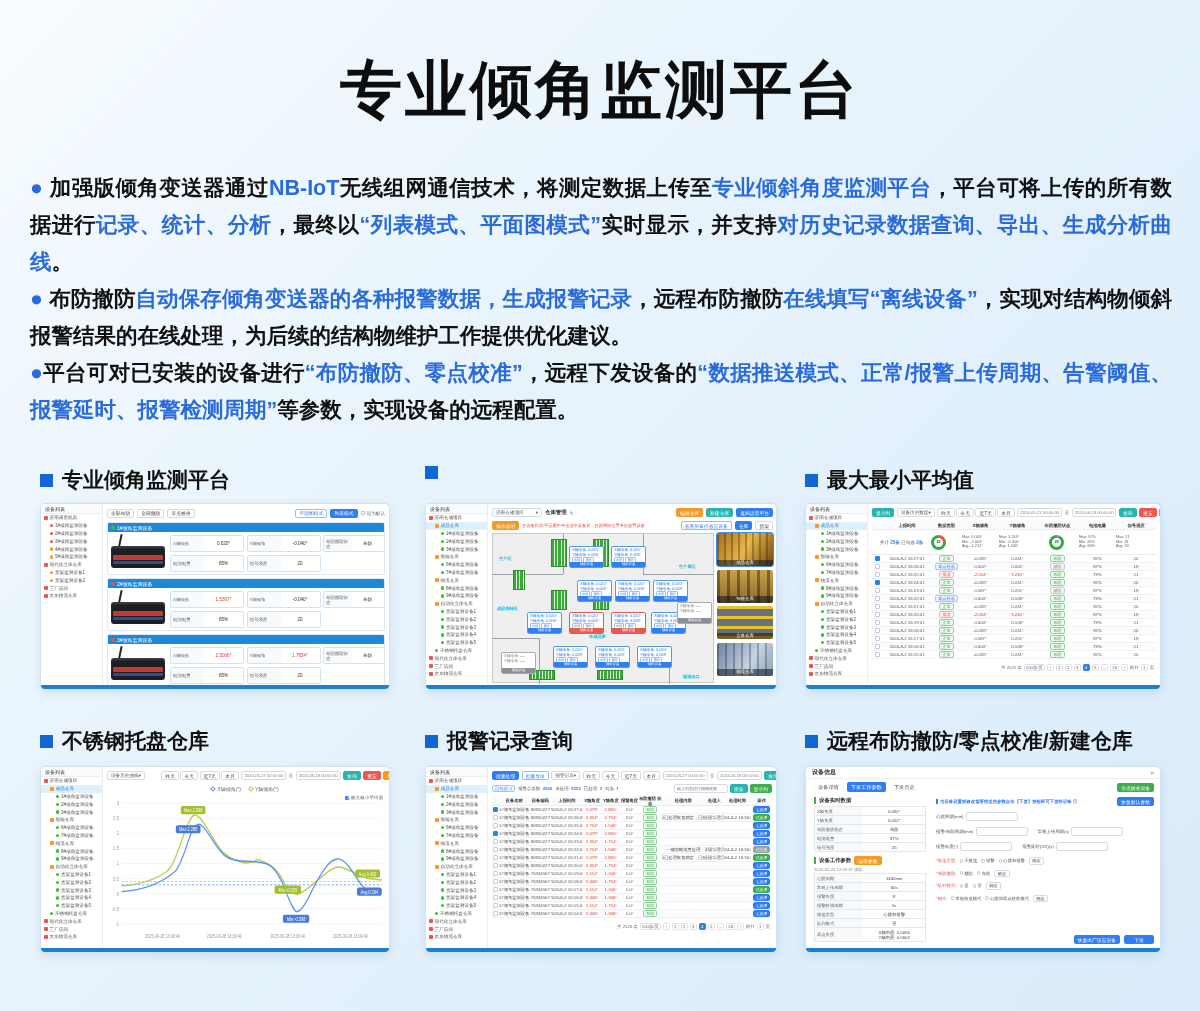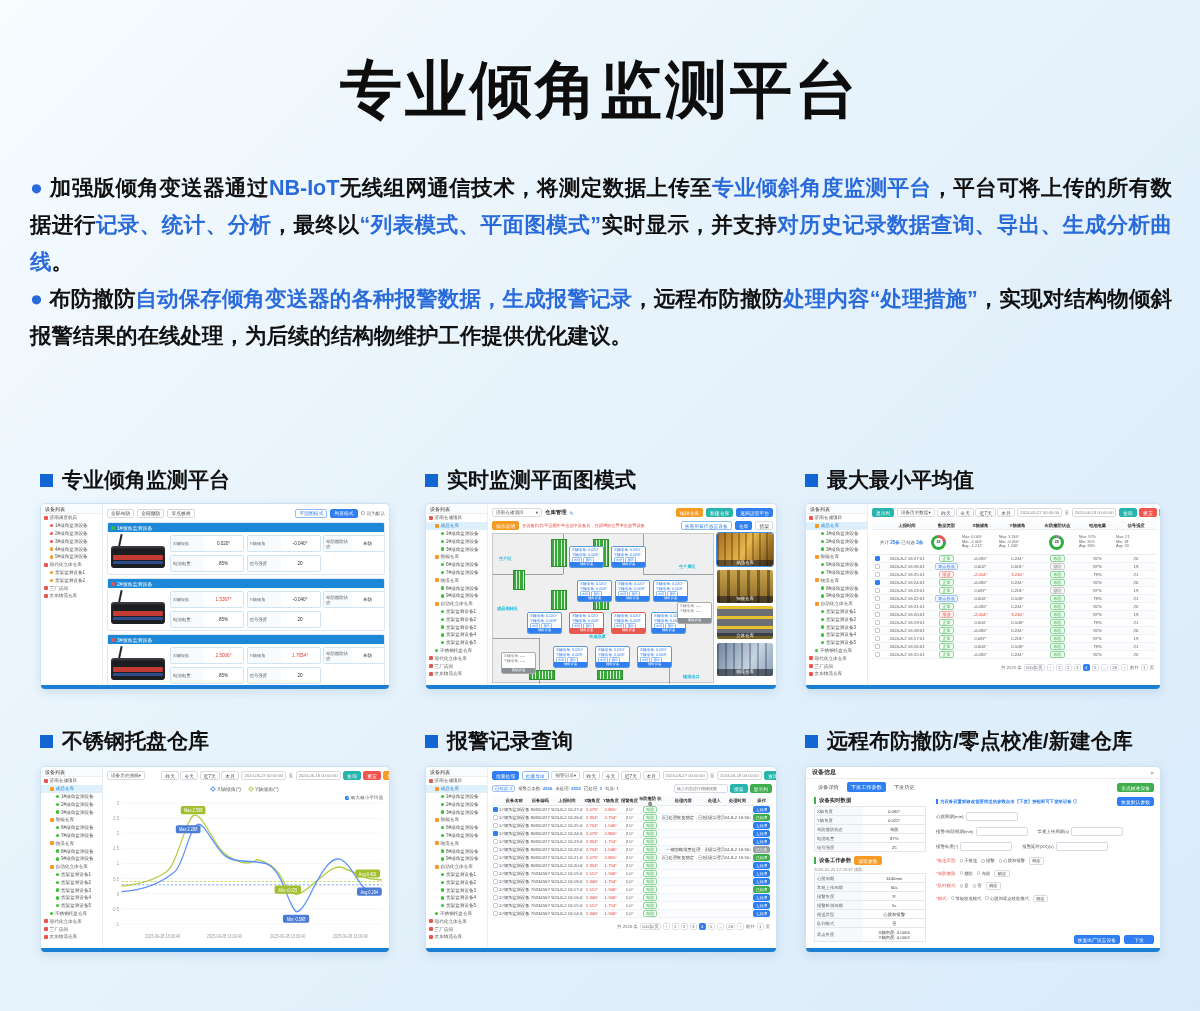--- a/index.html
+++ b/index.html
@@ -126,30 +126,30 @@
 .mini-ok{font-size:4.2px;height:7.5px;padding:0 2.5px;border:.5px solid #d6dbe3;border-radius:2px;background:#fff;color:#555;display:inline-flex;align-items:center}
 .tipline{display:flex;align-items:center;gap:3px}
 .tiptxt{font-size:4.4px;color:#2f7ef2;font-weight:700;border-left:2px solid #2f7ef2;padding-left:2px;white-space:nowrap;overflow:hidden;max-width:150px}
 </style>
 </head>
 <body>
 
 <div class="title">专业倾角监测平台</div>
 <div class="paras">
   <p><span class="seg-b">● </span><span class="seg-k">加强版倾角变送器通过</span><span class="seg-b">NB-IoT</span><span class="seg-k">无线组网通信技术，将测定数据上传至</span><span class="seg-b">专业倾斜角度监测平台</span><span class="seg-k">，平台可将上传的所有数据进行</span><span class="seg-b">记录、统计、分析</span><span class="seg-k">，最终以</span><span class="seg-b">“列表模式、平面图模式”</span><span class="seg-k">实时显示，并支持</span><span class="seg-b">对历史记录数据查询、导出、生成分析曲线</span><span class="seg-k">。</span></p>
-  <p><span class="seg-b">● </span><span class="seg-k">布防撤防</span><span class="seg-b">自动保存倾角变送器的各种报警数据，生成报警记录</span><span class="seg-k">，远程布防撤防</span><span class="seg-b">处理内容“处理措施”</span><span class="seg-k">，实现对结构物倾斜报警结果的在线处理，为后续的结构物维护工作提供优化建议。</span></p>
+  <p><span class="seg-b">● </span><span class="seg-k">布防撤防</span><span class="seg-b">自动保存倾角变送器的各种报警数据，生成报警记录</span><span class="seg-k">，远程布防撤防</span><span class="seg-b">在线填写“离线设备”</span><span class="seg-k">，实现对结构物倾斜报警结果的在线处理，为后续的结构物维护工作提供优化建议。</span></p>
+  <p><span class="seg-b">●</span><span class="seg-k">平台可对已安装的设备进行</span><span class="seg-b">“布防撤防、零点校准”</span><span class="seg-k">，远程下发设备的</span><span class="seg-b">“数据推送模式、正常/报警上传周期、告警阈值、报警延时、报警检测周期”</span><span class="seg-k">等参数，实现设备的远程配置。</span></p>
 </div>
 
 <div class="feat-h" style="left:40px;top:466px">
     <span class="feat-sq"></span>
     <span>专业倾角监测平台</span>
   </div>
 <div class="feat-h" style="left:425px;top:466px">
     <span class="feat-sq"></span>
-    <span>实时监测平面图模式</span>
   </div>
 <div class="feat-h" style="left:805px;top:466px">
     <span class="feat-sq"></span>
     <span>最大最小平均值</span>
   </div>
 <div class="feat-h" style="left:40px;top:727px">
     <span class="feat-sq"></span>
     <span>不锈钢托盘仓库</span>
   </div>
 <div class="feat-h" style="left:425px;top:727px">

